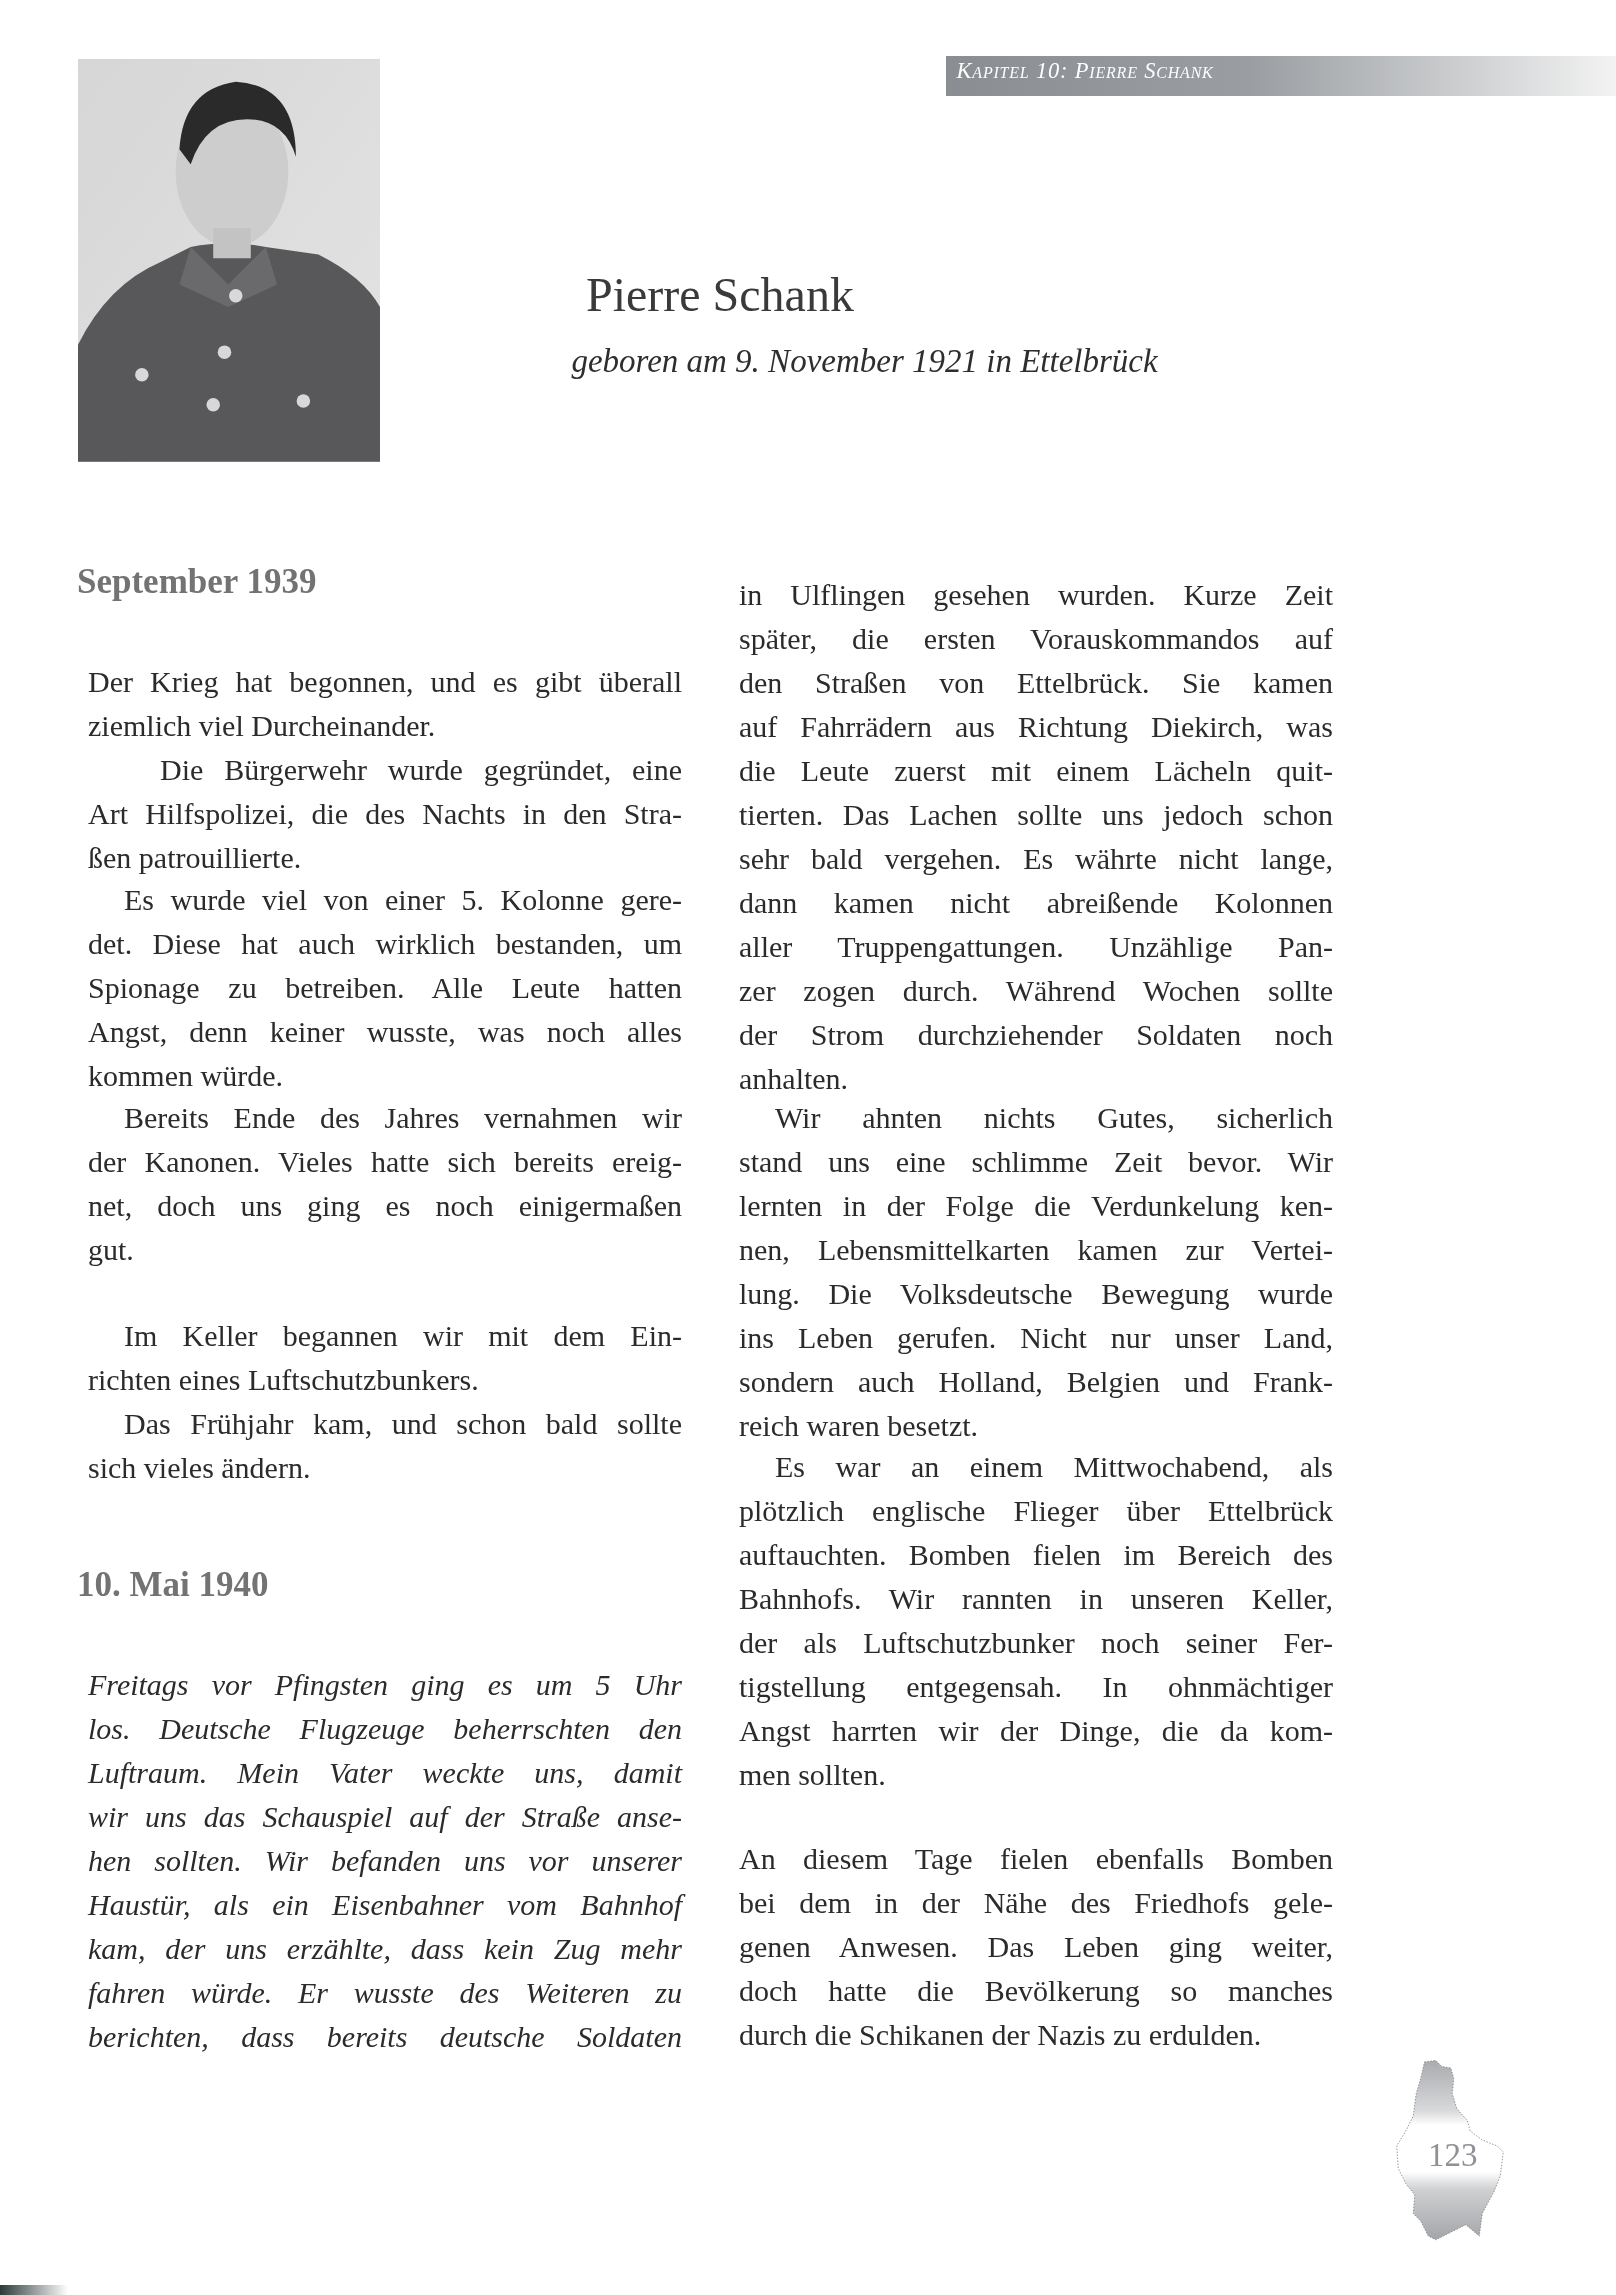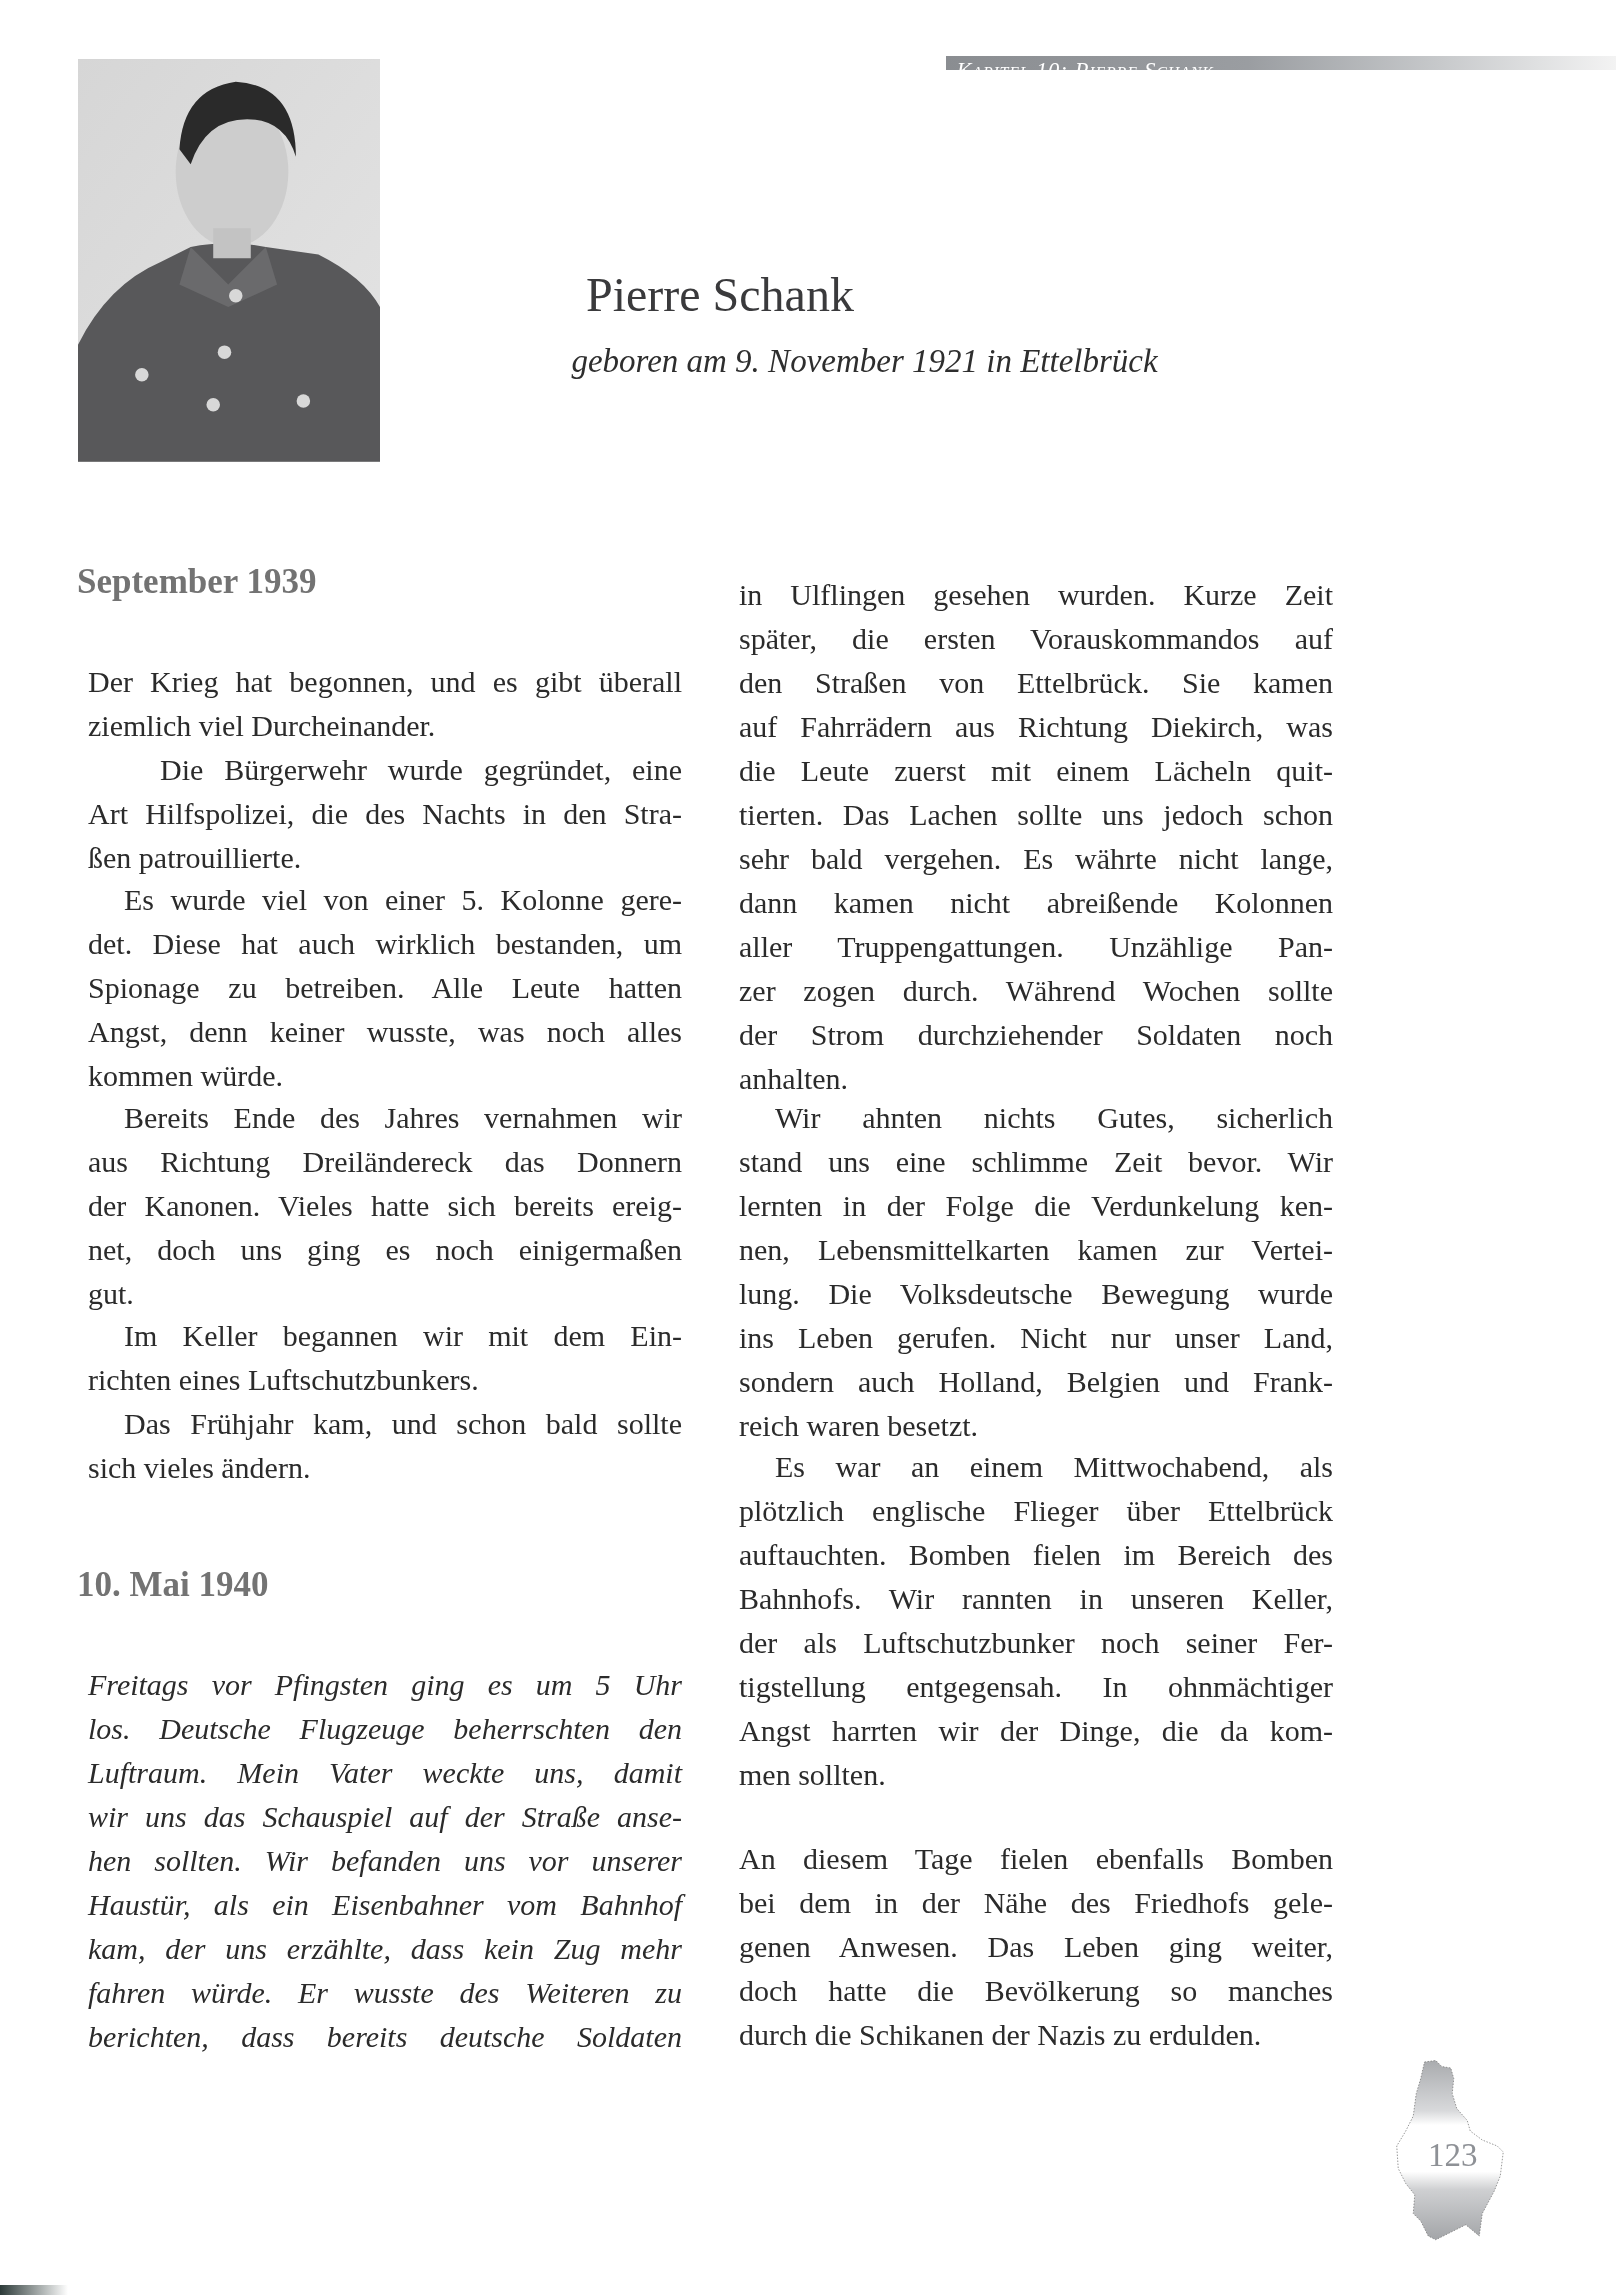--- a/index.html
+++ b/index.html
@@ -1,21 +1,21 @@
 <!DOCTYPE html>
 <html style="font-size:12px"><head>
   <meta charset="utf-8">
   <style>
     html, body { margin: 0; padding: 0; }
     body {
       width: 1616px; height: 2295px; background: #ffffff; position: relative; overflow: hidden;
       font-family: "Liberation Serif", "DejaVu Serif", serif; color: #2b2b2b;
     }
     .running-header {
-      position: absolute; left: 946px; top: 56px; width: 670px; height: 14px;
+      position: absolute; left: 946px; top: 56px; width: 670px; height: 40px;
       background: linear-gradient(to right, #8a8d91 0%, #9a9da1 45%, #c9cbcd 75%, #f3f3f3 100%);
       text-align: right;
     }
     .running-header span {
       position: absolute; left: 10.5px; top: 2.3px; color: #ffffff; font-style: italic;
       font-size: 22.5px; letter-spacing: 0.8px; font-variant: small-caps; line-height: 25.6px;
     }
     .portrait {
       position: absolute; left: 78px; top: 59px; width: 302px; height: 403px;
       background: #cfcfcf; overflow: hidden;
@@ -94,21 +94,20 @@
   </div>
   <div class="para" style="top:867px;">
     <span class="ln" style="padding-left:36px">Es wurde viel von einer 5. Kolonne gere-</span>
     <span class="ln">det. Diese hat auch wirklich bestanden, um</span>
     <span class="ln">Spionage zu betreiben. Alle Leute hatten</span>
     <span class="ln">Angst, denn keiner wusste, was noch alles</span>
     <span class="ln last">kommen würde.</span>
   </div>
   <div class="para" style="top:1085px;">
     <span class="ln" style="padding-left:36px">Bereits Ende des Jahres vernahmen wir</span>
-    <span class="ln">aus Richtung Dreiländereck das Donnern</span>
     <span class="ln">der Kanonen. Vieles hatte sich bereits ereig-</span>
     <span class="ln">net, doch uns ging es noch einigermaßen</span>
     <span class="ln last">gut.</span>
   </div>
   <div class="para" style="top:1303px;">
     <span class="ln" style="padding-left:36px">Im Keller begannen wir mit dem Ein-</span>
     <span class="ln last">richten eines Luftschutzbunkers.</span>
   </div>
   <div class="para" style="top:1391px;">
     <span class="ln" style="padding-left:36px">Das Frühjahr kam, und schon bald sollte</span>

